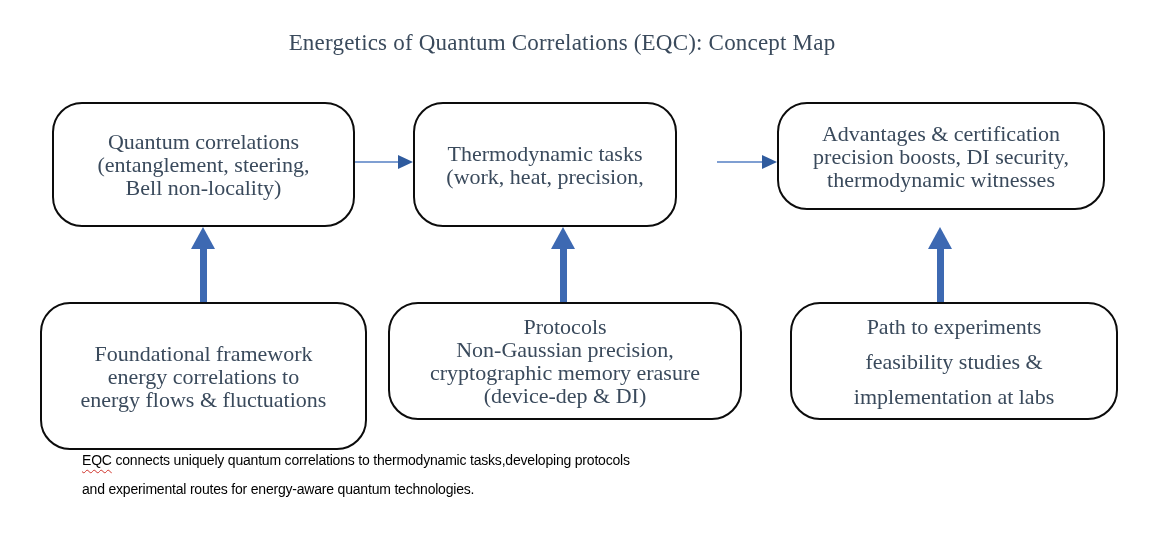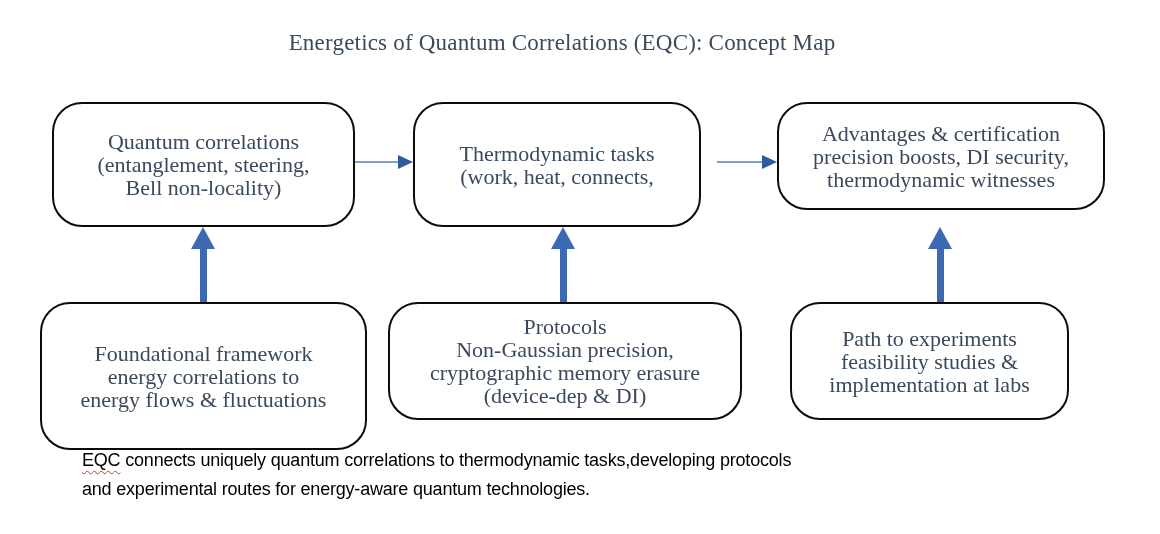--- a/index.html
+++ b/index.html
@@ -30,26 +30,26 @@
     text-align:center;
     font-size:22px;
     line-height:23px;
     color:#3a4a5c;
     box-sizing:border-box;
     padding:2px 1px;
   }
   .cbox span{display:block;white-space:nowrap;}
   
   #box-t1{left:52px;  top:102px; width:303px; height:125px;}
-  #box-t2{left:413px; top:102px; width:288px; height:125px;}
+  #box-t2{left:413px; top:102px; width:264px; height:125px;}
   #box-t3{left:777px; top:102px; width:328px; height:108px;}
   
   #box-b1{left:40px;  top:302px; width:327px; height:148px;}
   #box-b2{left:388px; top:302px; width:354px; height:118px;}
-  #box-b3{left:790px; top:302px; width:279px; height:118px;}
+  #box-b3{left:790px; top:302px; width:328px; height:118px;gap:12px;}
 
   
   .harrow{position:absolute;height:14px;top:155px;}
   .harrow .hline{
     position:absolute;left:0;top:5.5px;height:2.5px;
     background:#7f9fd2;right:10px;
   }
   .harrow .hhead{
     position:absolute;right:0;top:0;
     width:0;height:0;
@@ -75,21 +75,21 @@
     background:#3d69b2;
   }
   #varrow-1{left:191px;}
   #varrow-2{left:551px;}
   #varrow-3{left:928px;}
 
   .caption{
     position:absolute;
     left:82px;top:446px;width:985px;
     font-family:"Liberation Sans", sans-serif;
-    font-size:18px;
+    font-size:14px;
     line-height:29px;
     color:#000000;
     letter-spacing:-0.2px;
   }
   .squiggle{
     display:inline;
     text-decoration-line:underline;
     text-decoration-style:wavy;
     text-decoration-color:#d0342c;
     text-decoration-thickness:1px;
@@ -103,21 +103,21 @@
 
   <div class="title">Energetics of Quantum Correlations (EQC): Concept Map</div>
 
   <div class="cbox" id="box-t1">
     <span>Quantum correlations</span>
     <span>(entanglement, steering,</span>
     <span>Bell non-locality)</span>
   </div>
   <div class="cbox" id="box-t2">
     <span>Thermodynamic tasks</span>
-    <span>(work, heat, connects,</span>
+    <span>(work, heat, precision,</span>
   </div>
   <div class="cbox" id="box-t3">
     <span>Advantages &amp; certification</span>
     <span>precision boosts, DI security,</span>
     <span>thermodynamic witnesses</span>
   </div>
 
   <div class="cbox" id="box-b1">
     <span>Foundational framework</span>
     <span>energy correlations to</span>

